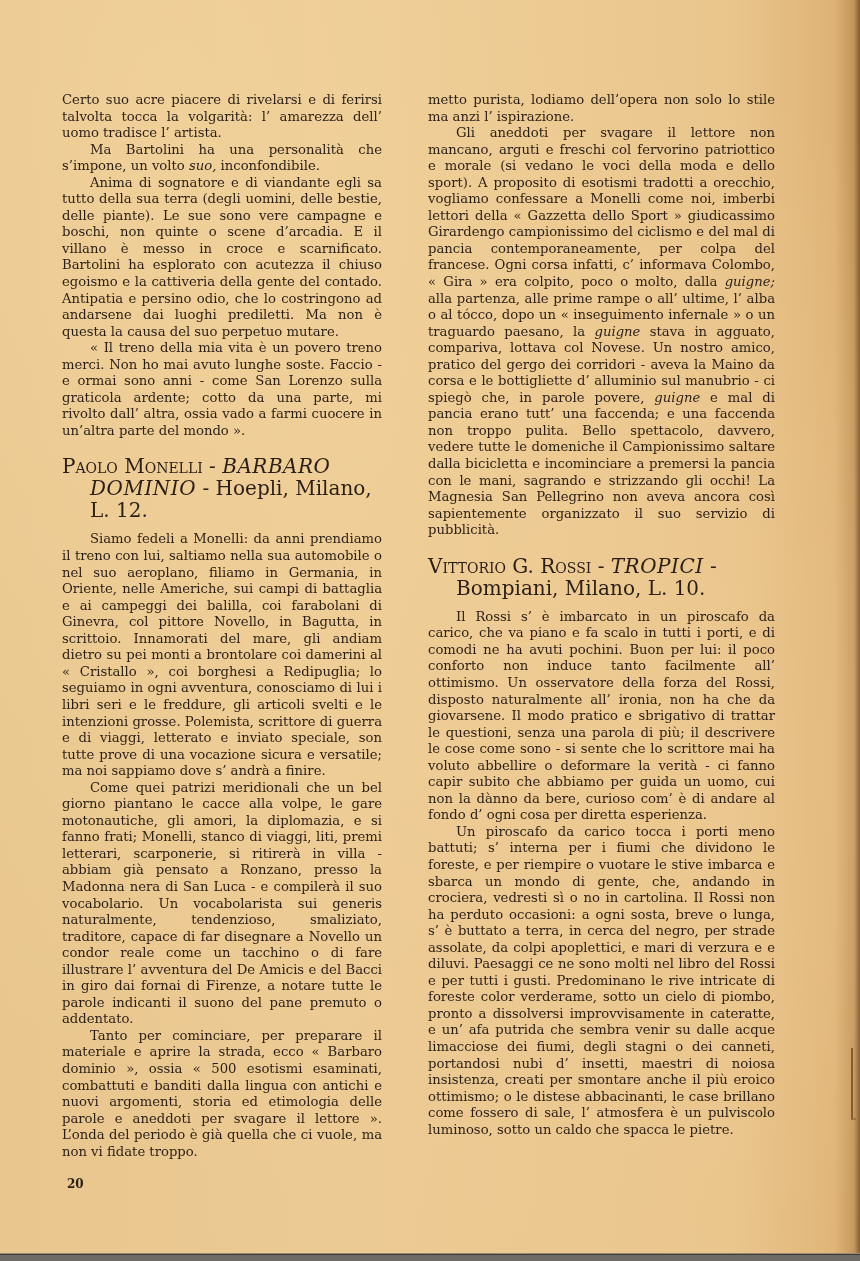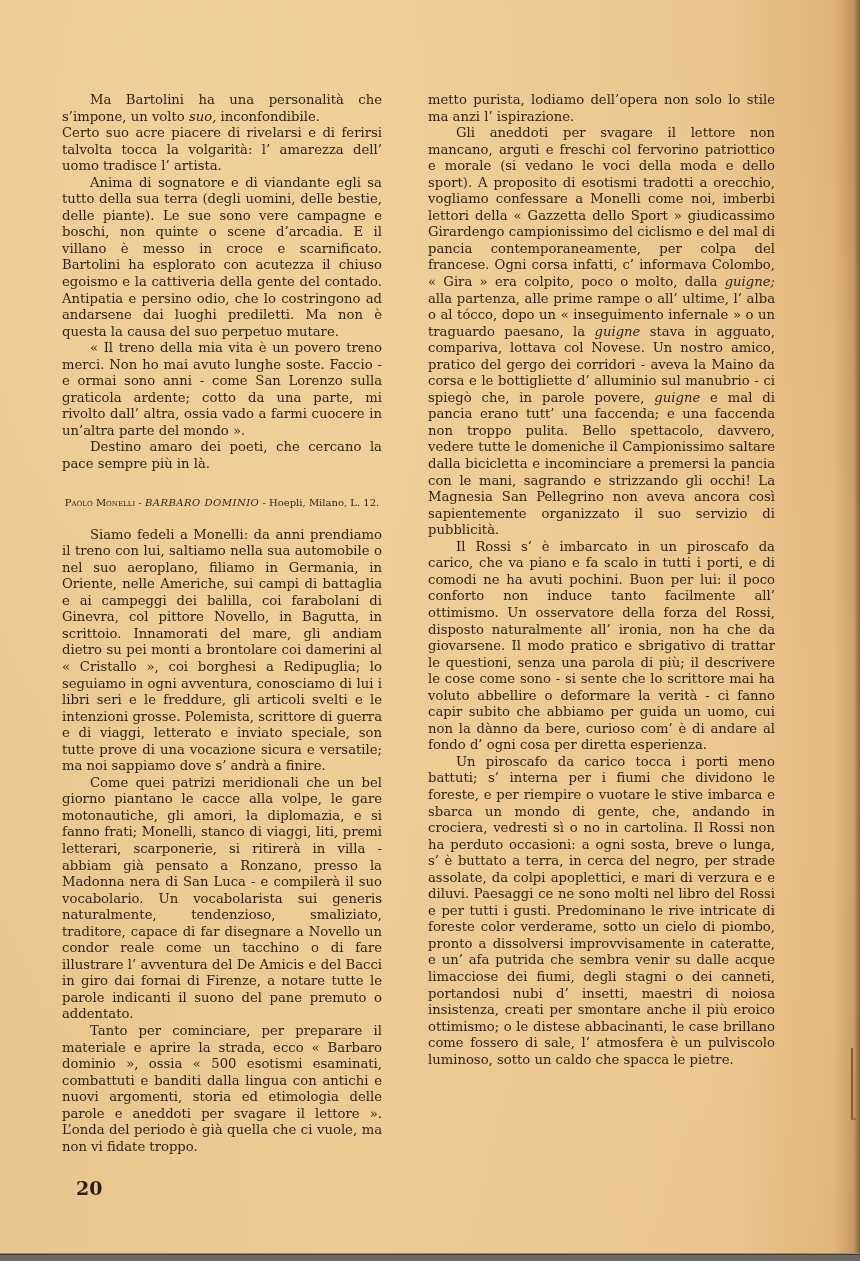--- a/index.html
+++ b/index.html
@@ -38,56 +38,56 @@
     font-size: 13.2px; line-height: 16.55px;
     color: #2a1f16;
     text-align: justify;
   }
   .col-left { left: 62px; width: 320px; }
   .col-right { left: 416px; width: 347px; margin-left: 12px; }
   .para { margin: 0; text-indent: 28px; }
   .para.noindent { text-indent: 0; }
   .heading {
     margin: 16px 0 10px 0; text-indent: 0;
-    font-size: 10px; line-height: 28px;
+    font-size: 20px; line-height: 22px;
     padding-left: 28px; text-indent: -28px;
-    text-align: center;
+    text-align: left;
   }
   .sc { font-variant: small-caps; }
   .title-it { font-style: italic; letter-spacing: 0.5px; }
   em { font-style: italic; }
   .page-number {
-    position: absolute; left: 76px; top: 1177px;
+    position: absolute; left: 67px; top: 1177px;
     font-family: "DejaVu Serif", "Liberation Serif", serif;
-    font-weight: bold; font-size: 19px; color: #2a1f16;
+    font-weight: bold; font-size: 12px; color: #2a1f16;
   }
 </style>
 </head>
 <body>
 
 <div class="page">
 
   <div class="column col-left">
+    <p class="para noindent">Certo suo acre piacere di rivelarsi e di ferirsi talvolta tocca la volgarità: l’ amarezza dell’ uomo tradisce l’ artista.</p>
     <p class="para"><span>Ma Bartolini ha una personalità che s’impone, un volto </span><em>suo,</em><span> inconfondibile.</span></p>
-    <p class="para noindent">Certo suo acre piacere di rivelarsi e di ferirsi talvolta tocca la volgarità: l’ amarezza dell’ uomo tradisce l’ artista.</p>
     <p class="para">Anima di sognatore e di viandante egli sa tutto della sua terra (degli uomini, delle bestie, delle piante). Le sue sono vere campagne e boschi, non quinte o scene d’arcadia. E il villano è messo in croce e scarnificato. Bartolini ha esplorato con acutezza il chiuso egoismo e la cattiveria della gente del contado. Antipatia e persino odio, che lo costringono ad andarsene dai luoghi prediletti. Ma non è questa la causa del suo perpetuo mutare.</p>
     <p class="para">« Il treno della mia vita è un povero treno merci. Non ho mai avuto lunghe soste. Faccio - e ormai sono anni - come San Lorenzo sulla graticola ardente; cotto da una parte, mi rivolto dall’ altra, ossia vado a farmi cuocere in un’altra parte del mondo ».</p>
-    <p class="para">Destino amaro dei poeti, che cercano la pace sempre più in là.</p>
 
     <p class="para heading"><span class="sc">Paolo Monelli</span><span> - </span><span class="title-it">BARBARO DOMINIO</span><span> - </span><span>Hoepli, Milano, L. 12.</span></p>
 
     <p class="para">Siamo fedeli a Monelli: da anni prendiamo il treno con lui, saltiamo nella sua automobile o nel suo aeroplano, filiamo in Germania, in Oriente, nelle Americhe, sui campi di battaglia e ai campeggi dei balilla, coi farabolani di Ginevra, col pittore Novello, in Bagutta, in scrittoio. Innamorati del mare, gli andiam dietro su pei monti a brontolare coi damerini al « Cristallo », coi borghesi a Redipuglia; lo seguiamo in ogni avventura, conosciamo di lui i libri seri e le freddure, gli articoli svelti e le intenzioni grosse. Polemista, scrittore di guerra e di viaggi, letterato e inviato speciale, son tutte prove di una vocazione sicura e versatile; ma noi sappiamo dove s’ andrà a finire.</p>
     <p class="para">Come quei patrizi meridionali che un bel giorno piantano le cacce alla volpe, le gare motonautiche, gli amori, la diplomazia, e si fanno frati; Monelli, stanco di viaggi, liti, premi letterari, scarponerie, si ritirerà in villa - abbiam già pensato a Ronzano, presso la Madonna nera di San Luca - e compilerà il suo vocabolario. Un vocabolarista sui generis naturalmente, tendenzioso, smaliziato, traditore, capace di far disegnare a Novello un condor reale come un tacchino o di fare illustrare l’ avventura del De Amicis e del Bacci in giro dai fornai di Firenze, a notare tutte le parole indicanti il suono del pane premuto o addentato.</p>
     <p class="para">Tanto per cominciare, per preparare il materiale e aprire la strada, ecco « Barbaro dominio », ossia « 500 esotismi esaminati, combattuti e banditi dalla lingua con antichi e nuovi argomenti, storia ed etimologia delle parole e aneddoti per svagare il lettore ». L’onda del periodo è già quella che ci vuole, ma non vi fidate troppo.</p>
   </div>
 
   <div class="column col-right">
     <p class="para noindent">metto purista, lodiamo dell’opera non solo lo stile ma anzi l’ ispirazione.</p>
     <p class="para"><span>Gli aneddoti per svagare il lettore non mancano, arguti e freschi col fervorino patriottico e morale (si vedano le voci della moda e dello sport). A proposito di esotismi tradotti a orecchio, vogliamo confessare a Monelli come noi, imberbi lettori della « Gazzetta dello Sport » giudicassimo Girardengo campionissimo del ciclismo e del mal di pancia contemporaneamente, per colpa del francese. Ogni corsa infatti, c’ informava Colombo, « Gira » era colpito, poco o molto, dalla </span><em>guigne;</em><span> alla partenza, alle prime rampe o all’ ultime, l’ alba o al tócco, dopo un « inseguimento infernale » o un traguardo paesano, la </span><em>guigne</em><span> stava in agguato, compariva, lottava col Novese. Un nostro amico, pratico del gergo dei corridori - aveva la Maino da corsa e le bottigliette d’ alluminio sul manubrio - ci spiegò che, in parole povere, </span><em>guigne</em><span> e mal di pancia erano tutt’ una faccenda; e una faccenda non troppo pulita. Bello spettacolo, davvero, vedere tutte le domeniche il Campionissimo saltare dalla bicicletta e incominciare a premersi la pancia con le mani, sagrando e strizzando gli occhi! La Magnesia San Pellegrino non aveva ancora così sapientemente organizzato il suo servizio di pubblicità.</span></p>
 
+    <p class="para heading"><span class="sc">Vittorio G. Rossi</span><span> - </span><span class="title-it">TROPICI</span><span> - </span><span>Bompiani, Milano, L. 10.</span></p>
 
     <p class="para">Il Rossi s’ è imbarcato in un piroscafo da carico, che va piano e fa scalo in tutti i porti, e di comodi ne ha avuti pochini. Buon per lui: il poco conforto non induce tanto facilmente all’ ottimismo. Un osservatore della forza del Rossi, disposto naturalmente all’ ironia, non ha che da giovarsene. Il modo pratico e sbrigativo di trattar le questioni, senza una parola di più; il descrivere le cose come sono - si sente che lo scrittore mai ha voluto abbellire o deformare la verità - ci fanno capir subito che abbiamo per guida un uomo, cui non la dànno da bere, curioso com’ è di andare al fondo d’ ogni cosa per diretta esperienza.</p>
     <p class="para">Un piroscafo da carico tocca i porti meno battuti; s’ interna per i fiumi che dividono le foreste, e per riempire o vuotare le stive imbarca e sbarca un mondo di gente, che, andando in crociera, vedresti sì o no in cartolina. Il Rossi non ha perduto occasioni: a ogni sosta, breve o lunga, s’ è buttato a terra, in cerca del negro, per strade assolate, da colpi apoplettici, e mari di verzura e e diluvi. Paesaggi ce ne sono molti nel libro del Rossi e per tutti i gusti. Predominano le rive intricate di foreste color verderame, sotto un cielo di piombo, pronto a dissolversi improvvisamente in cateratte, e un’ afa putrida che sembra venir su dalle acque limacciose dei fiumi, degli stagni o dei canneti, portandosi nubi d’ insetti, maestri di noiosa insistenza, creati per smontare anche il più eroico ottimismo; o le distese abbacinanti, le case brillano come fossero di sale, l’ atmosfera è un pulviscolo luminoso, sotto un caldo che spacca le pietre.</p>
   </div>
 
   <div class="page-number">20</div>
 
   <div class="edge-right"></div>
   <div class="edge-mark"></div>
   <div class="bottom-band-light"></div>

